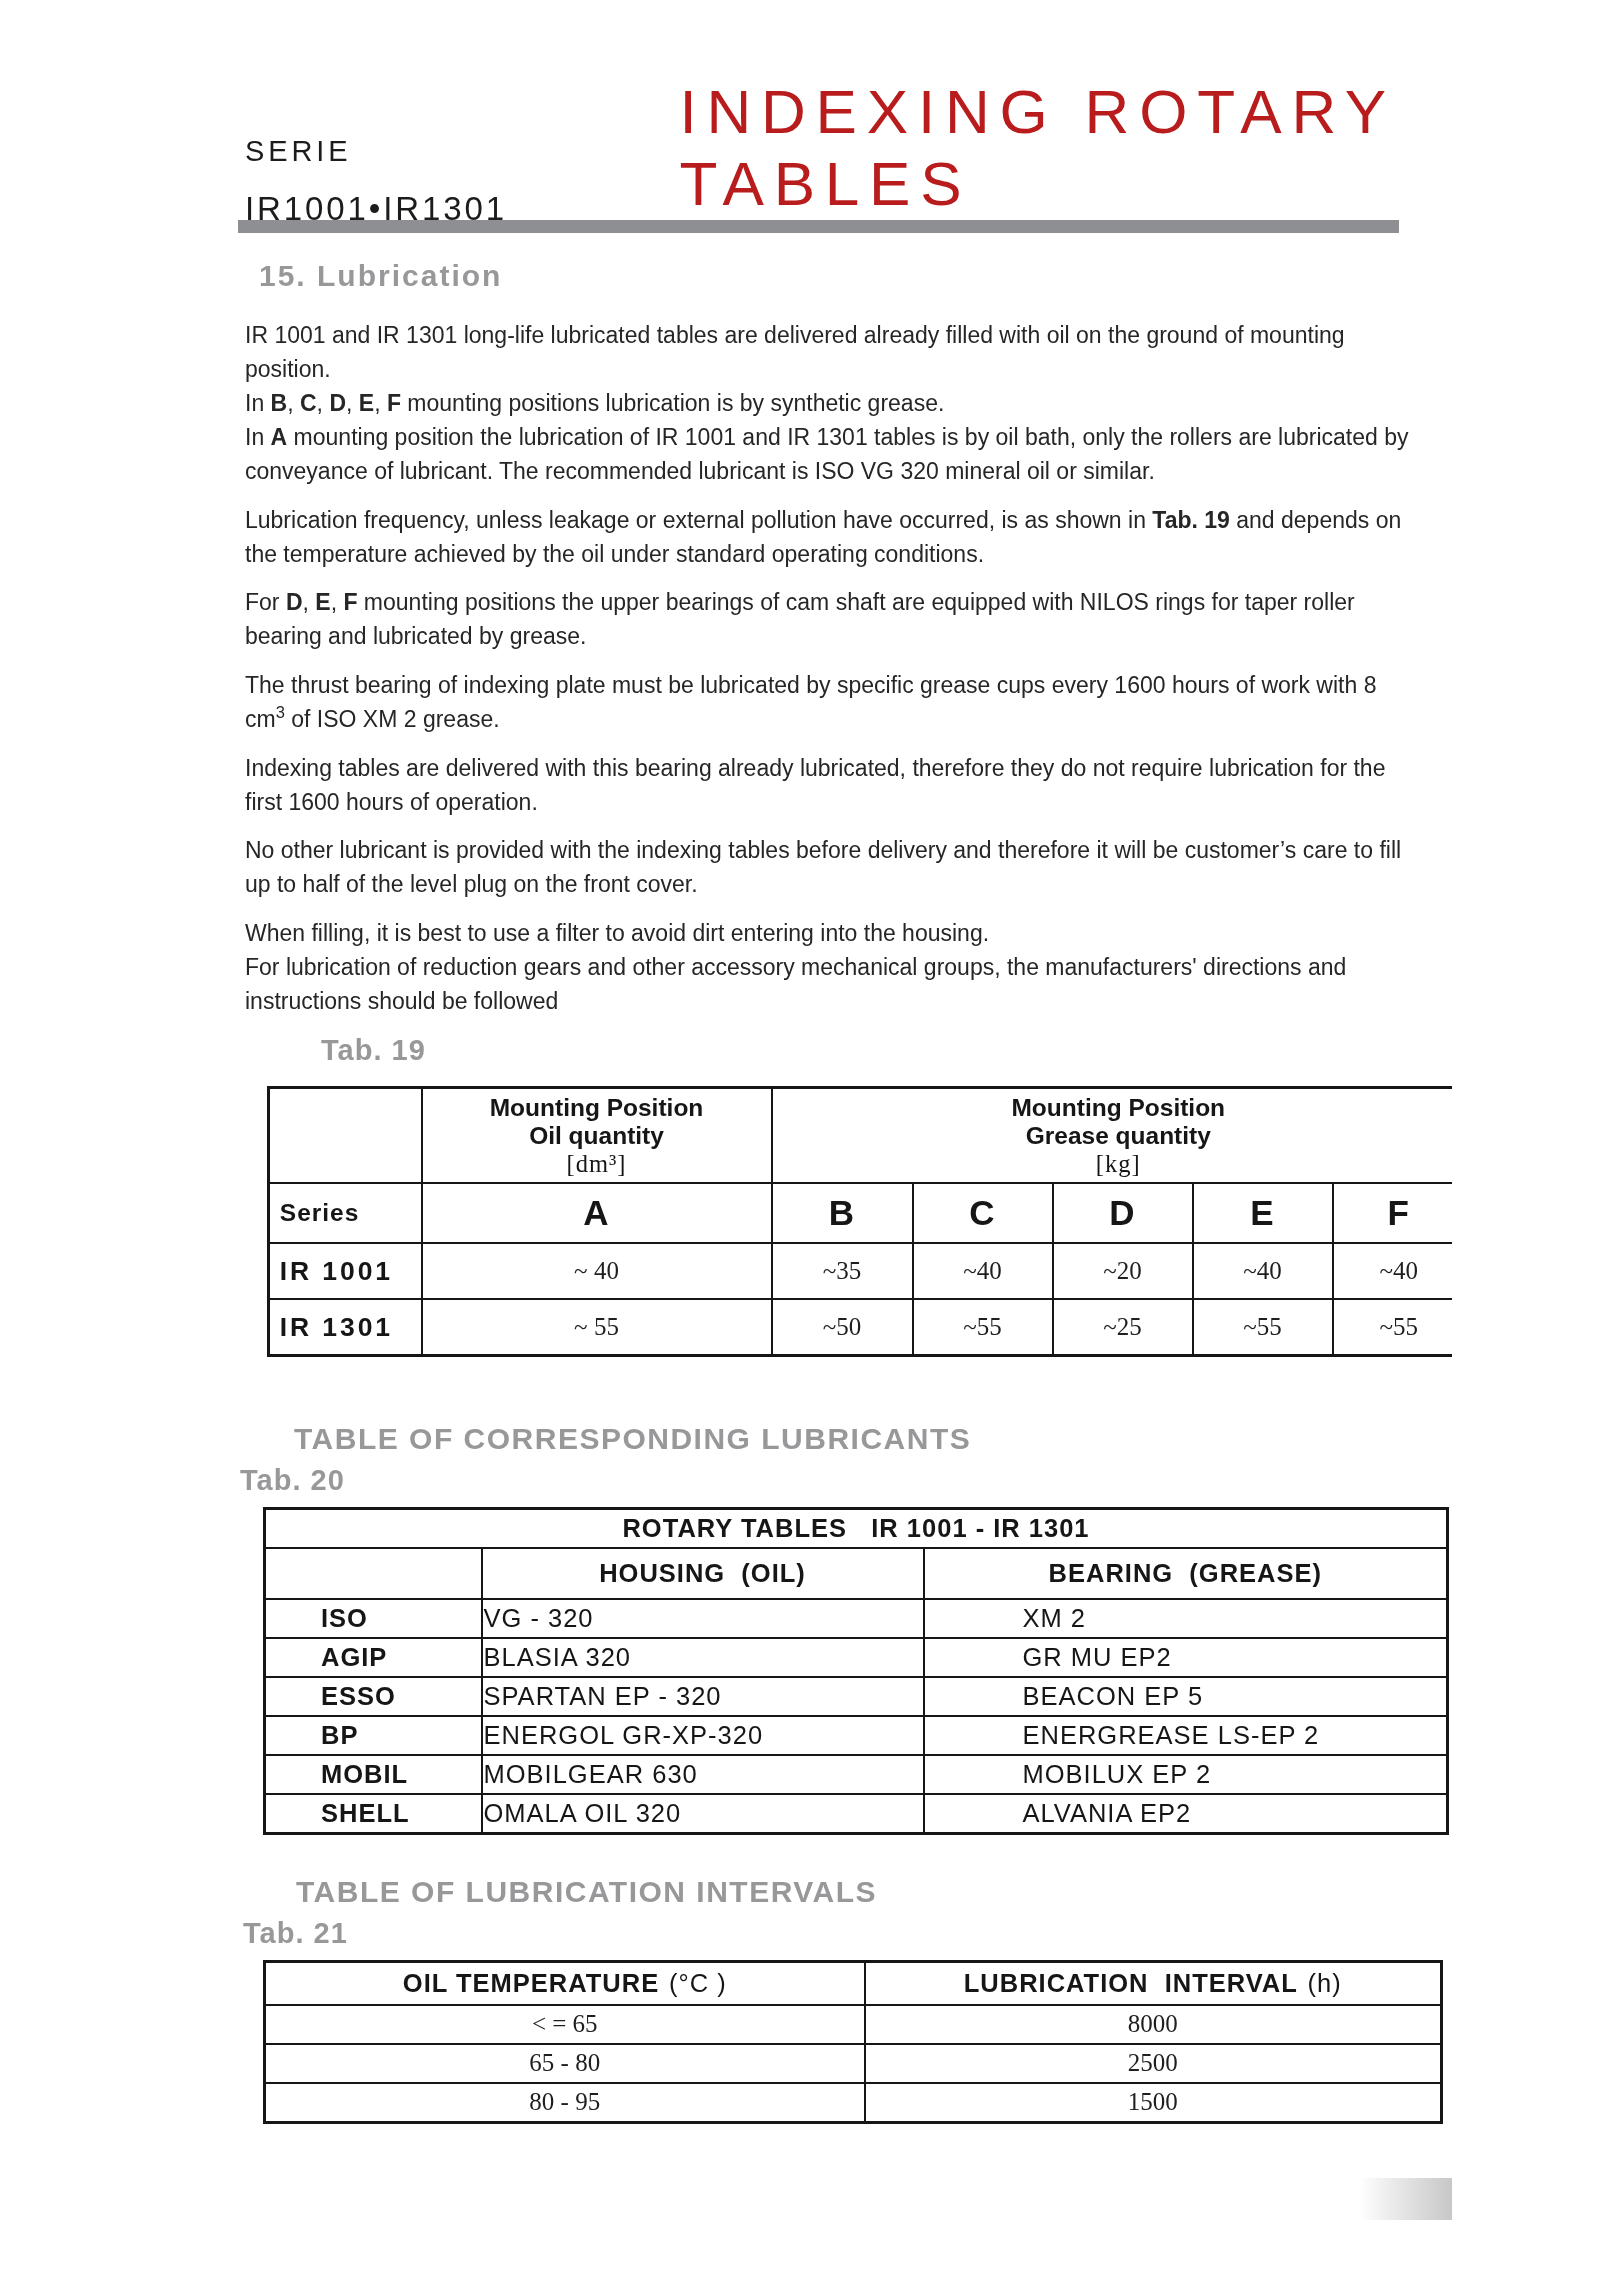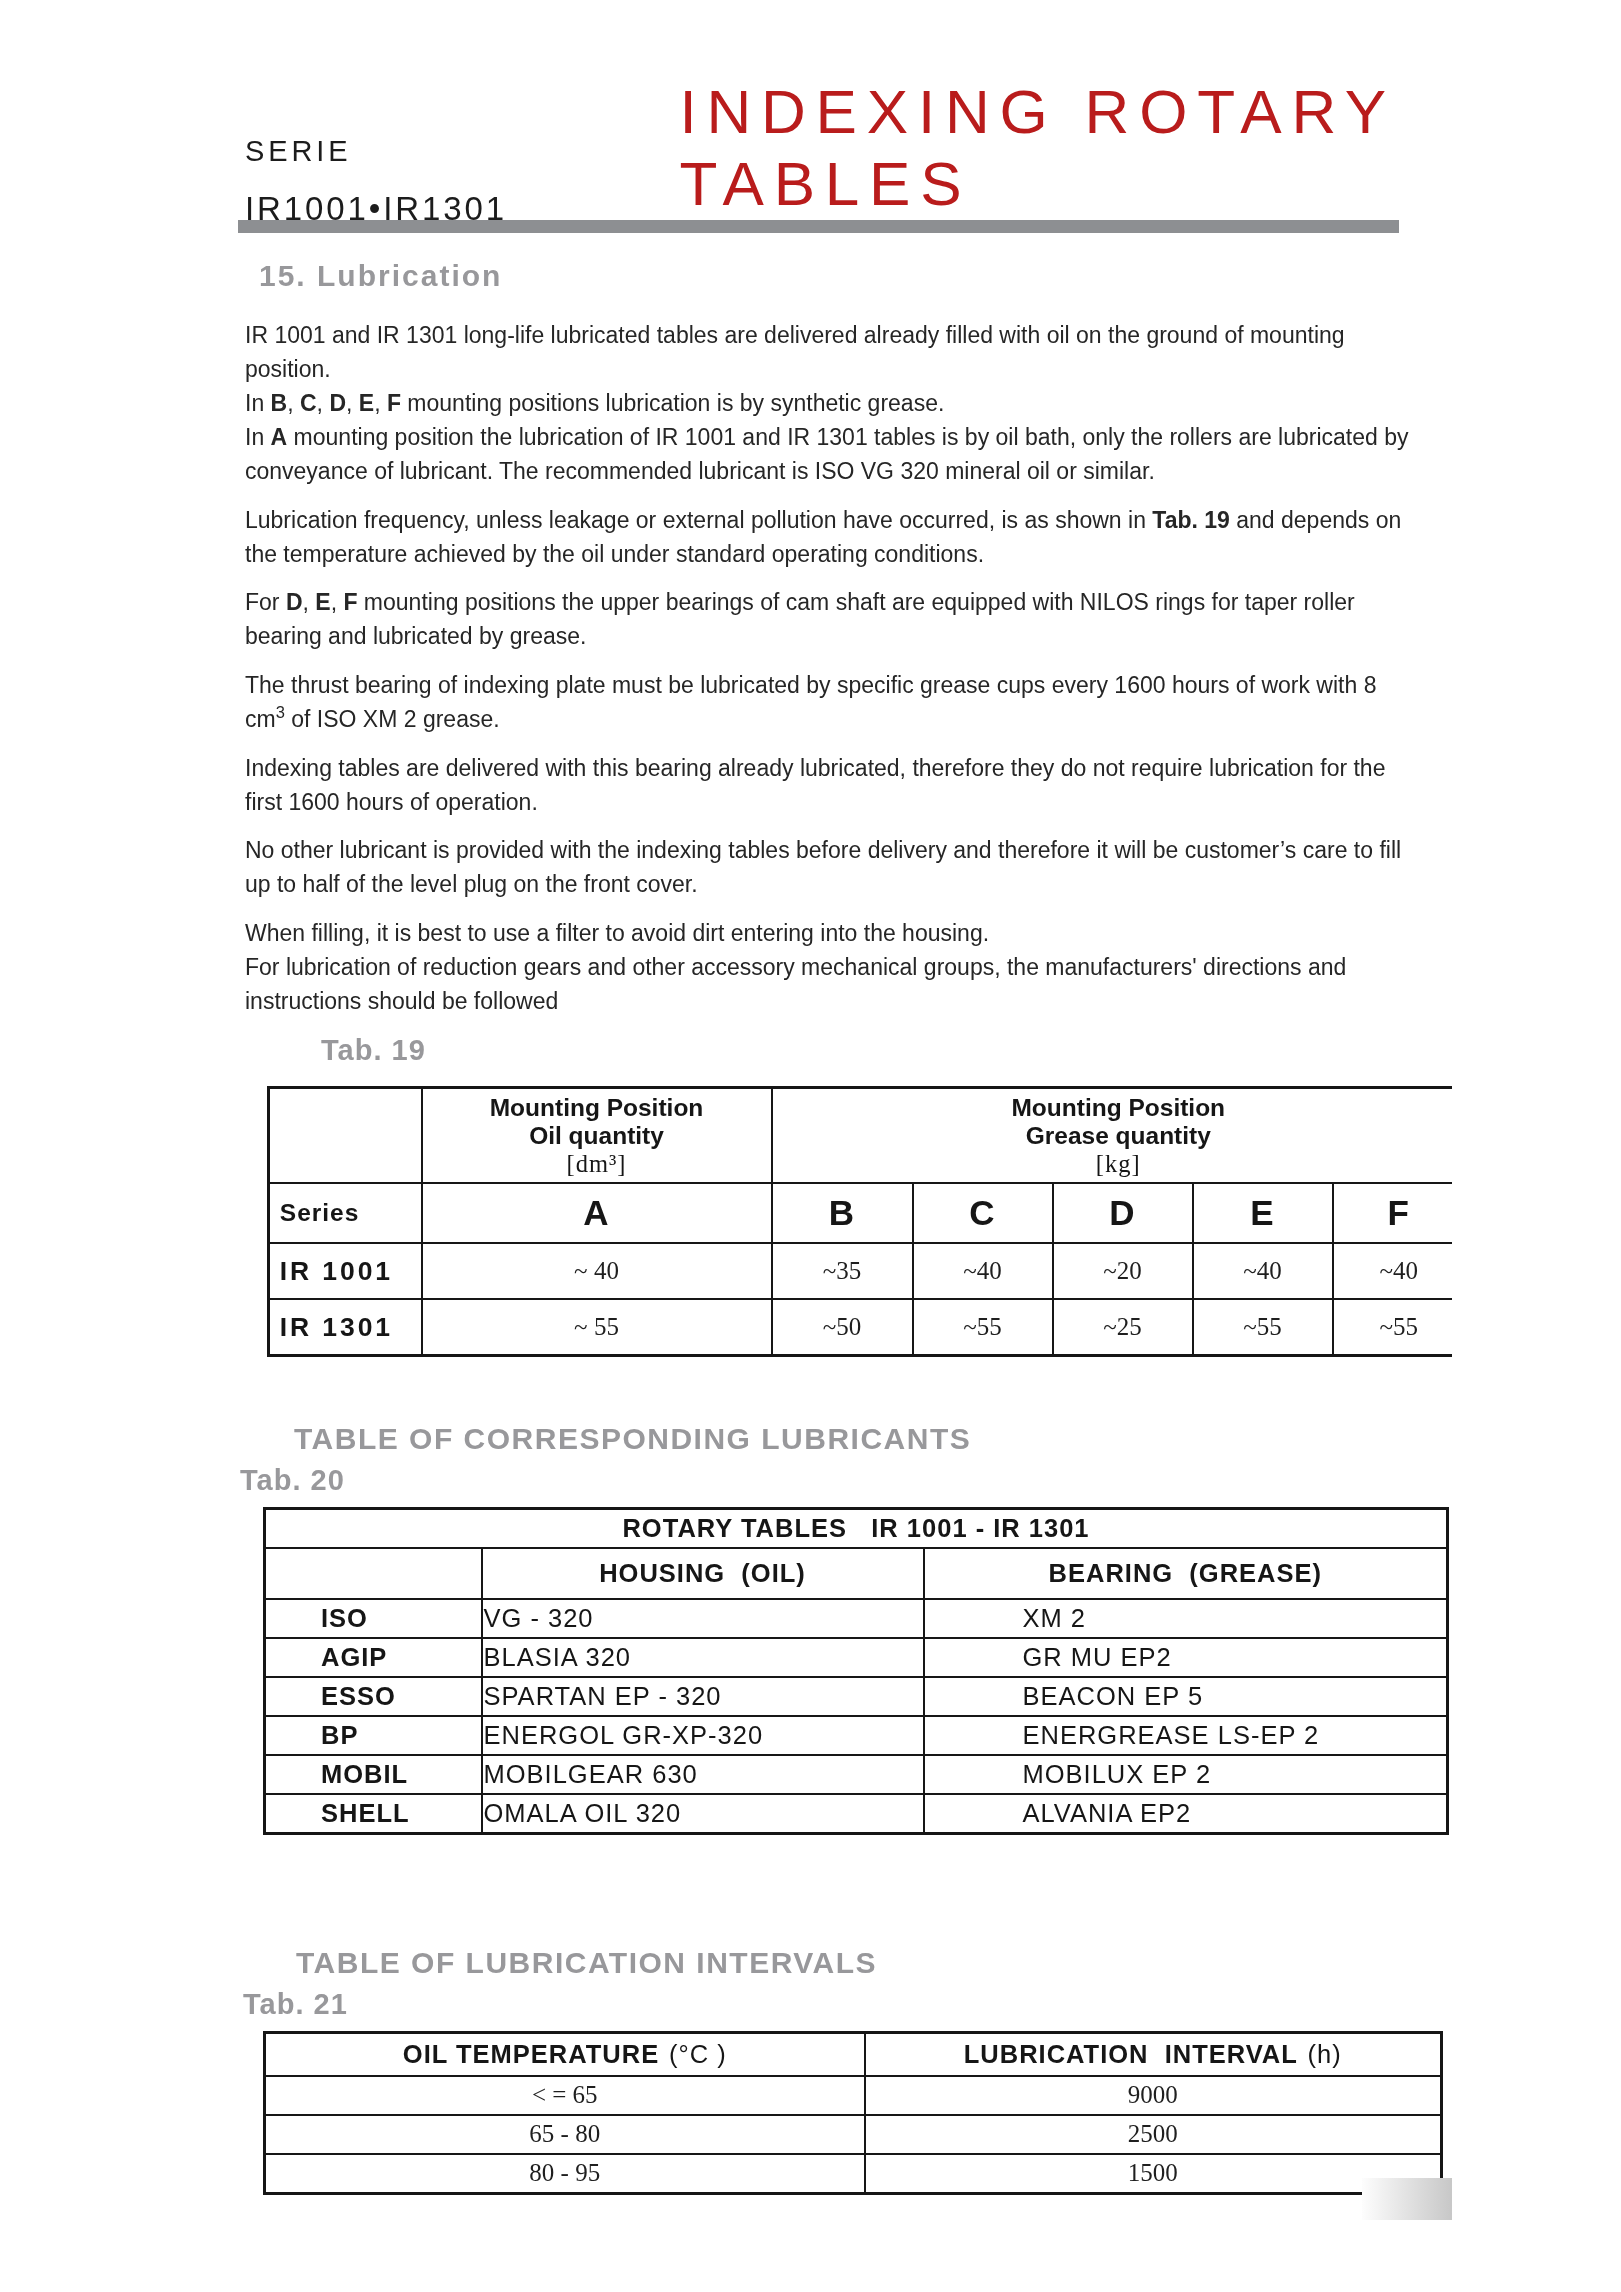--- a/index.html
+++ b/index.html
@@ -16,21 +16,21 @@
   .doc-title { position:absolute; right:56px; top:76px; text-align:left; color:#b91c1c; }
   .doc-title div { font-size:62px; line-height:72px; letter-spacing:9.8px; font-weight:400; }
   .divider-bar { position:absolute; left:69px; right:53px; top:220px; height:12.7px; background:#8d8f92; }
   
   .gray { color:#98989b; font-weight:700; }
   .section-heading { margin:26.5px 0 0 90px; font-size:30px; letter-spacing:2px; }
   .table-title { font-size:30px; letter-spacing:1.5px; }
   .tab-label { font-size:29px; letter-spacing:1px; }
   .t20-title { margin:65px 0 0 125px; }
   .t20-label { margin:7.8px 0 0 71px; }
-  .t21-title { margin:111px 0 0 127px; }
+  .t21-title { margin:40px 0 0 127px; }
   .t21-label { margin:7.8px 0 0 74px; }
   .t19-label { margin:15.7px 0 0 152px; }
   
   .body-text { margin-left:76px; width:1470px; color:#262626; }
   .para { white-space:pre-line; font-size:23px; line-height:34px; margin:0 0 14.7px 0; }
   .para:first-child { margin-top:25.5px; }
   sup { font-size:0.72em; vertical-align:super; line-height:0; }
   
   table { border-collapse:collapse; table-layout:fixed; color:#161616; }
   td { border:2.9px solid #161616; vertical-align:middle; overflow:hidden; }
@@ -220,21 +220,21 @@
       <col style="width:600px">
         <col style="width:577px">
     </colgroup>
     <tbody>
       <tr>
         <td class="hdr"><span class="pre">OIL TEMPERATURE</span><span class="unit pre">(°C )</span></td>
         <td class="hdr"><span class="pre">LUBRICATION  INTERVAL</span><span class="unit pre">(h)</span></td>
       </tr>
       <tr class="drow">
         <td class="serifval">&lt; = 65</td>
-        <td class="serifval">9000</td>
+        <td class="serifval">8000</td>
       </tr>
       <tr class="drow">
         <td class="serifval">65 - 80</td>
         <td class="serifval">2500</td>
       </tr>
       <tr class="drow">
         <td class="serifval">80 - 95</td>
         <td class="serifval">1500</td>
       </tr>
     </tbody>

